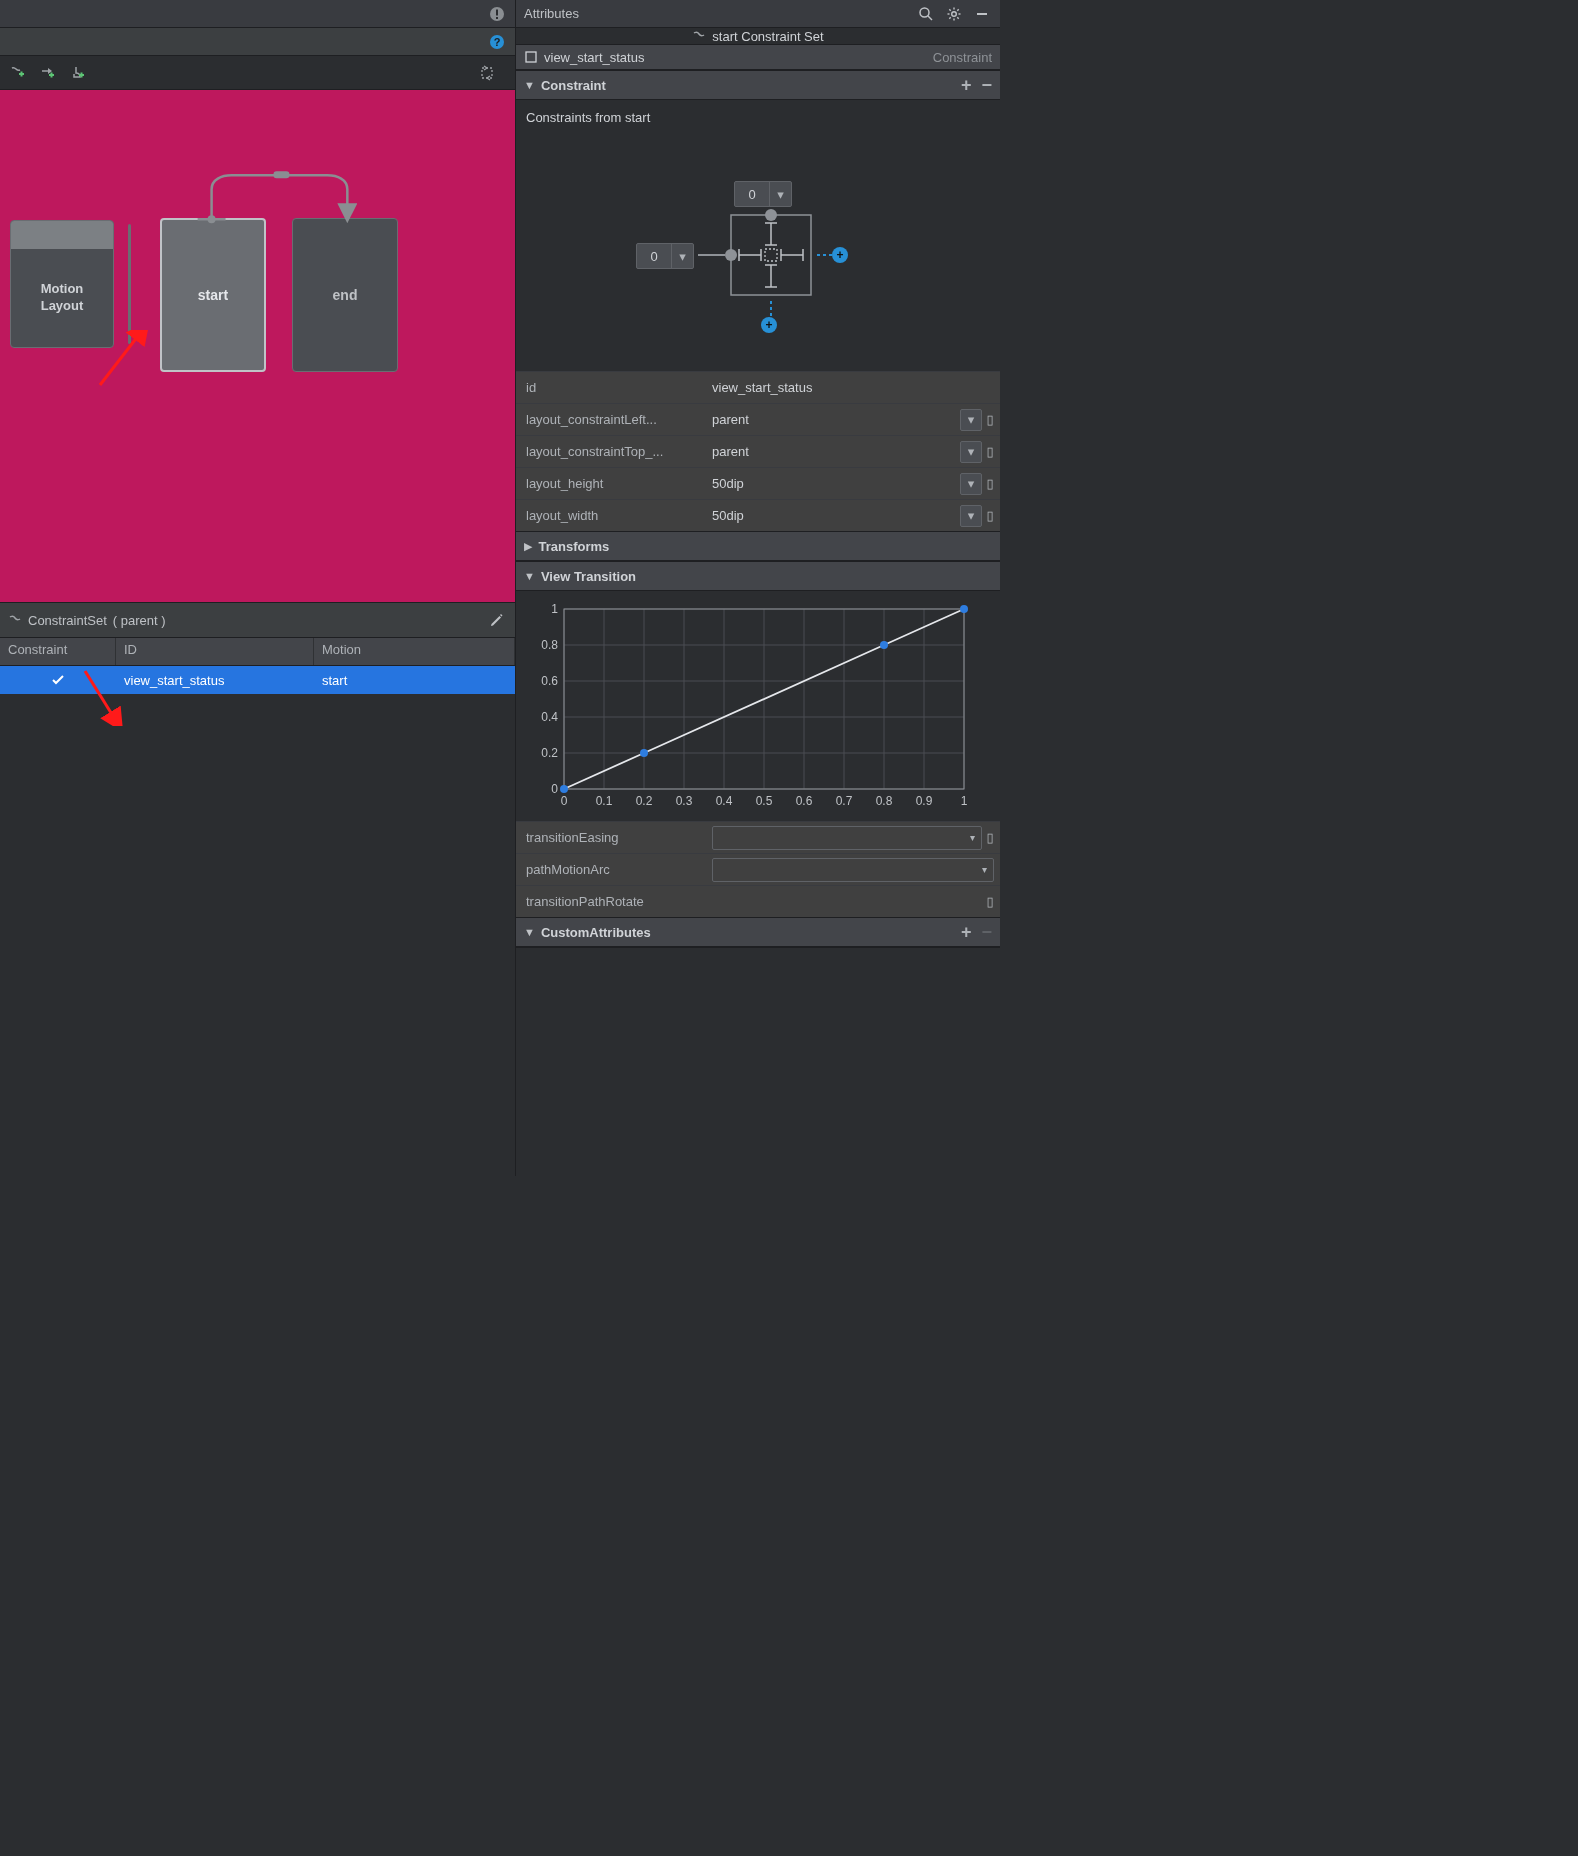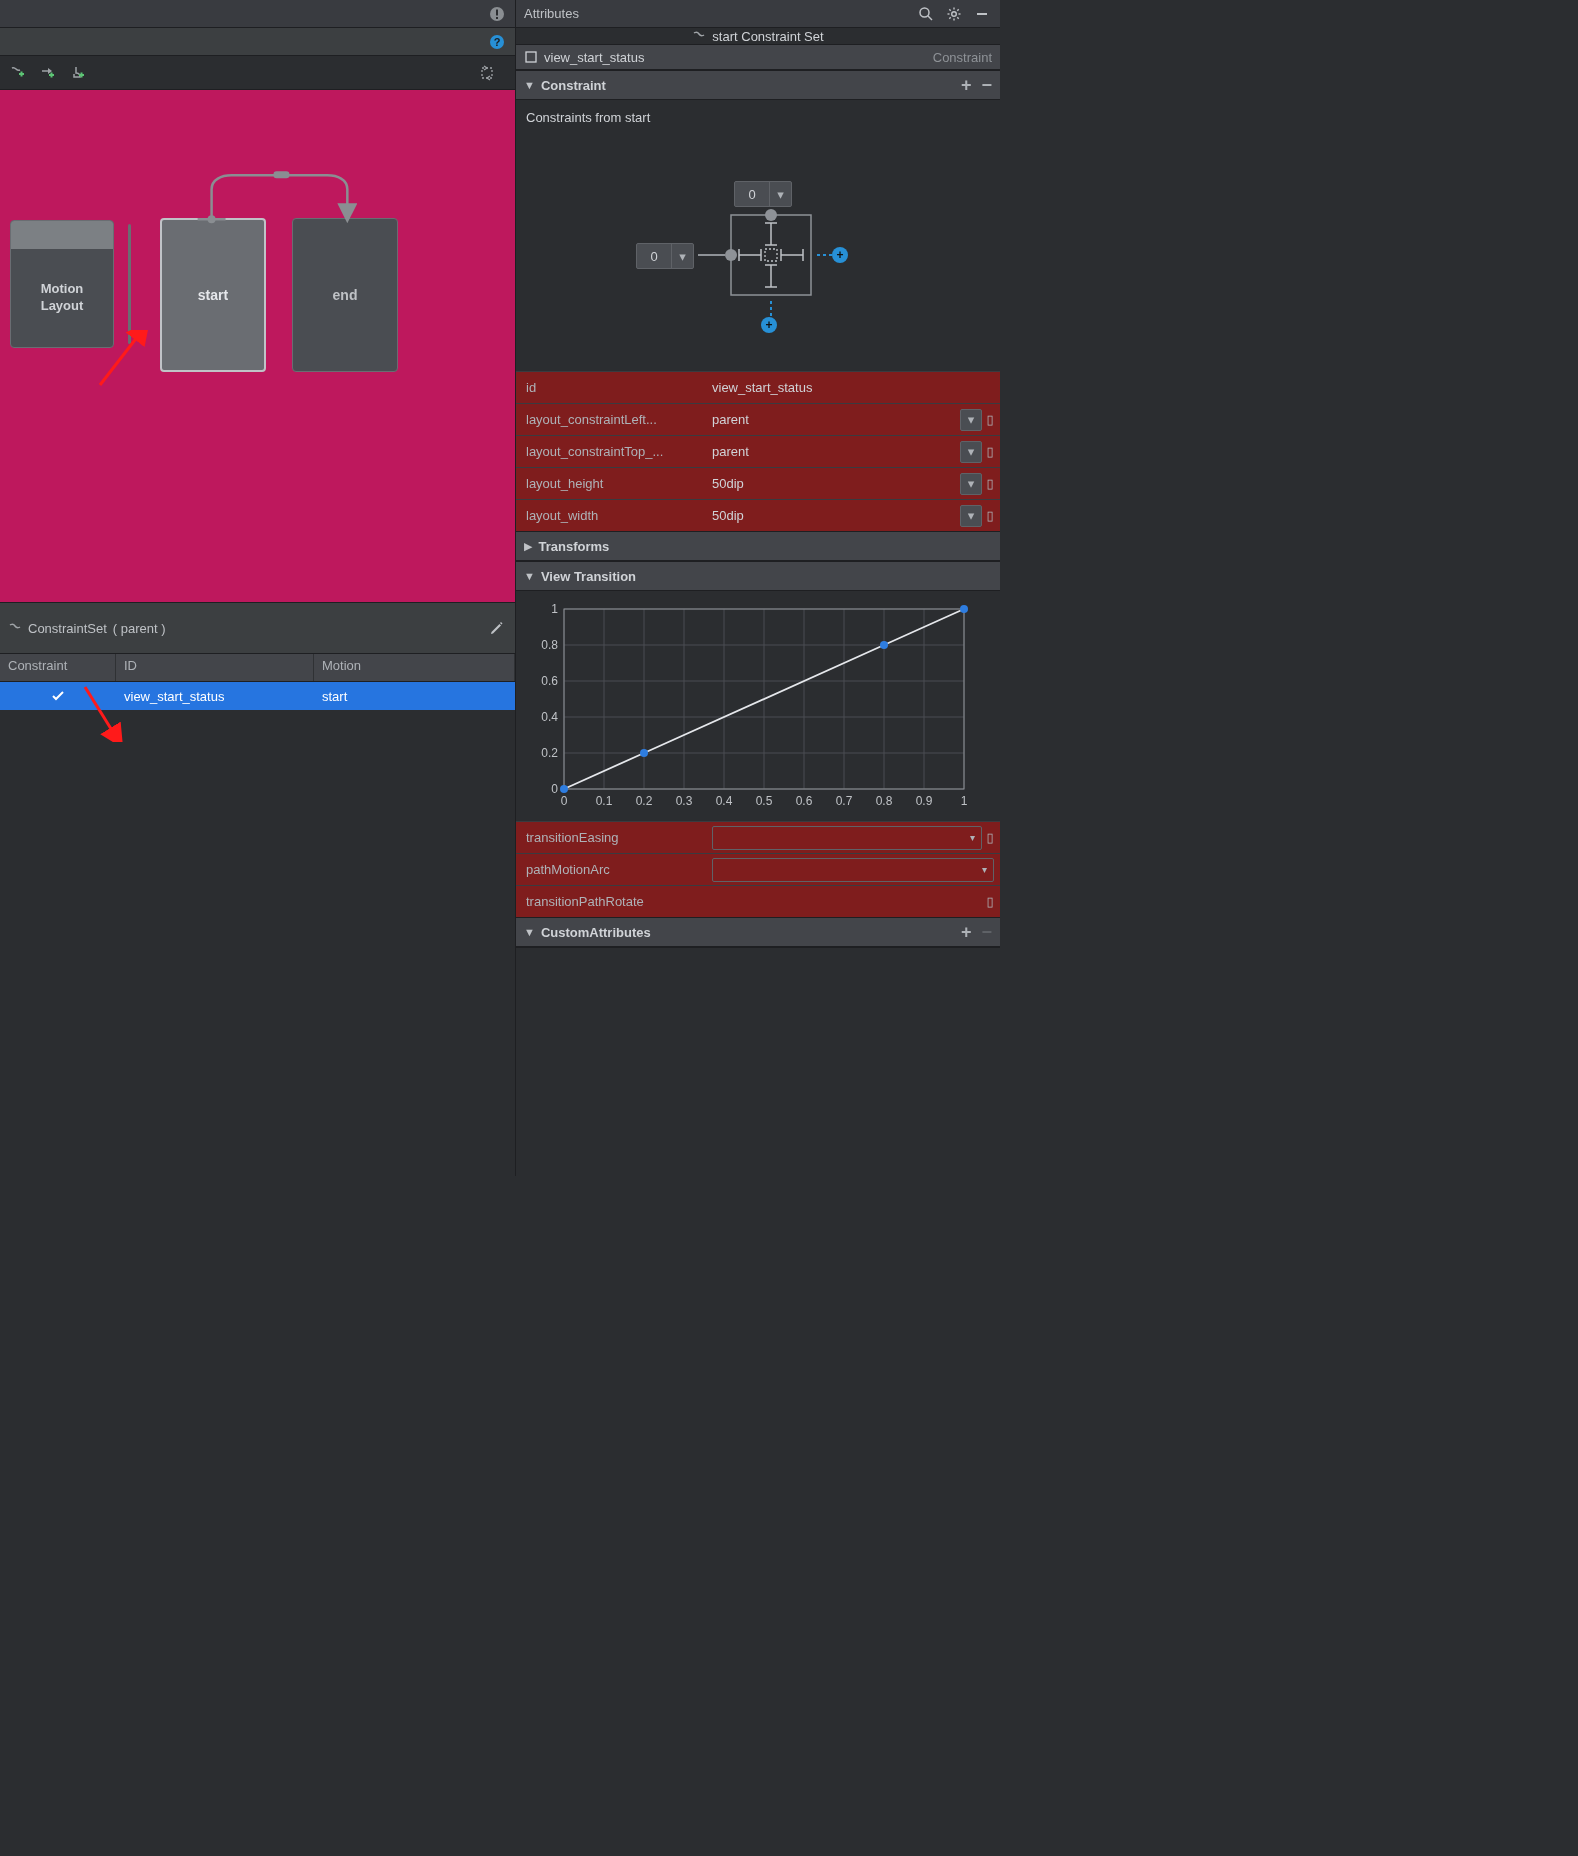--- a/index.html
+++ b/index.html
@@ -1,34 +1,34 @@
 <!DOCTYPE html>
 <html><head>
 <meta charset="utf-8">
 <style>
   * { margin:0; padding:0; box-sizing:border-box; font-family: -apple-system, BlinkMacSystemFont, "Segoe UI", sans-serif; }
   body { background:#2b2d30; color:#bfc2c6; width:1000px; height:1176px; overflow:hidden; font-size:13px; }
   .root { display:flex; height:100%; }
   .left-pane { width:516px; display:flex; flex-direction:column; border-right:1px solid #1e1f22; }
-  .right-pane { flex:1; display:flex; flex-direction:column; background:#7f1d1d; }
+  .right-pane { flex:1; display:flex; flex-direction:column; background:#404040; }
   .thin-bar { height:28px; background:#393b40; display:flex; align-items:center; justify-content:flex-end; padding:0 8px; border-bottom:1px solid #1e1f22;}
   .thin-bar2 { height:28px; background:#3c3f41; display:flex; align-items:center; justify-content:flex-end; padding:0 8px; border-bottom:1px solid #1e1f22;}
   .icon-btn { width:20px; height:20px; display:flex; align-items:center; justify-content:center; margin-left:8px; cursor:pointer; color:#8a8e92;}
   .toolbar-row { height:34px; background:#2b2d30; display:flex; align-items:center; padding:0 8px; border-bottom:1px solid #1e1f22; }
   .toolbar-row .icon-btn { margin:0 10px 0 0; }
   .motion-canvas { flex:0 0 512px; background:#be185d; position:relative; }
   .ml-box { position:absolute; left:10px; top:130px; width:104px; height:128px; border:1px solid #6a6d72; border-radius:4px; background:#4a4d52; display:flex; flex-direction:column; color:#d0d3d7; text-align:center; font-weight:600; }
   .ml-box .ml-top { height:28px; background:#7c8084; border-radius:3px 3px 0 0; }
   .ml-box .ml-body { flex:1; display:flex; align-items:center; justify-content:center; font-size:13px; line-height:1.3;}
   .divider-v { position:absolute; left:128px; top:134px; width:0; height:120px; border-left:3px solid #6a6d72; border-radius:2px;}
   .state-box { position:absolute; top:128px; width:106px; height:154px; border-radius:4px; display:flex; align-items:center; justify-content:center; font-weight:600; font-size:14px; }
   .state-box.start { left:160px; background:#6a6d72; border:2px solid #c0c3c7; color:#e5e7eb;}
   .state-box.end   { left:292px; background:#4a4d52; border:1px solid #6a6d72; color:#bfc2c6;}
   svg.motion-svg { position:absolute; left:0; top:0; width:100%; height:100%; pointer-events:none; }
-  .cs-header { height:52px; background:#3c3f41; display:flex; align-items:center; padding:0 8px; border-top:1px solid #1e1f22; border-bottom:1px solid #1e1f22;}
+  .cs-header { height:36px; background:#3c3f41; display:flex; align-items:center; padding:0 8px; border-top:1px solid #1e1f22; border-bottom:1px solid #1e1f22;}
   .cs-header .title { flex:1; color:#bfc2c6; display:flex; align-items:center; gap:6px;}
   .cs-table-head { height:28px; background:#43454a; display:flex; border-bottom:1px solid #1e1f22;}
   .cs-table-head div { padding:4px 8px; color:#aeb2b7; font-size:13px; border-right:1px solid #2f3134;}
   .col-constraint { width:116px; }
   .col-id { width:198px; }
   .col-source { flex:1; }
   .cs-row { height:28px; display:flex; align-items:center; }
   .cs-row.selected { background:#2675e0; color:#fff; }
   .cs-row div { padding:4px 8px; display:flex; align-items:center; height:100%; }
   .cs-body { flex:1; background:#2b2d30; position:relative; }

